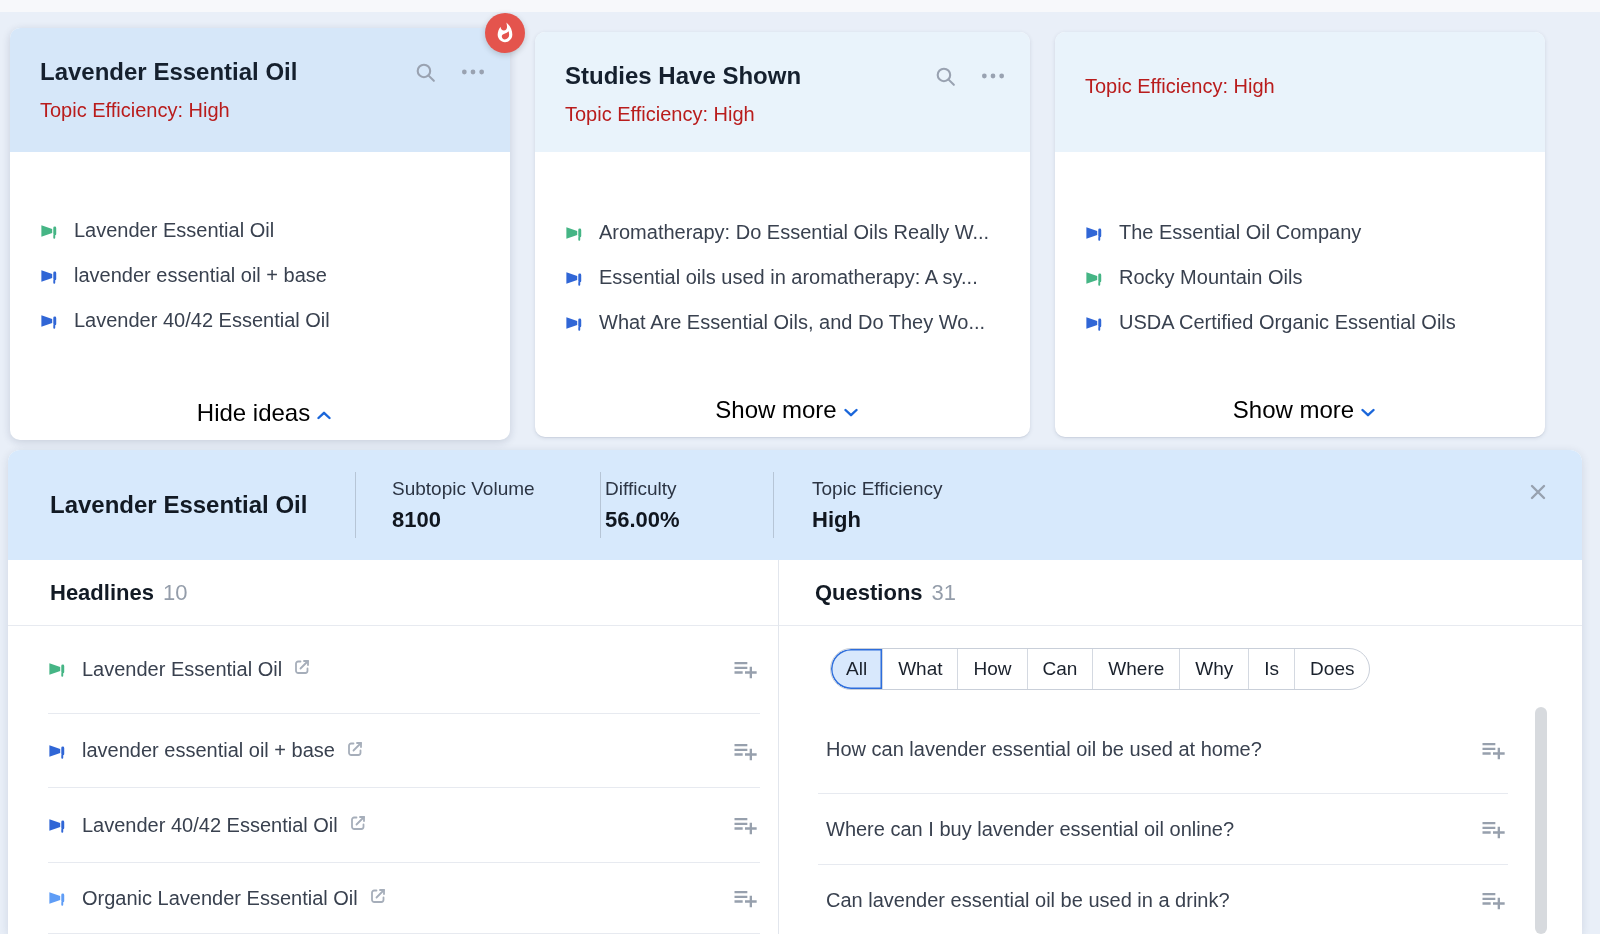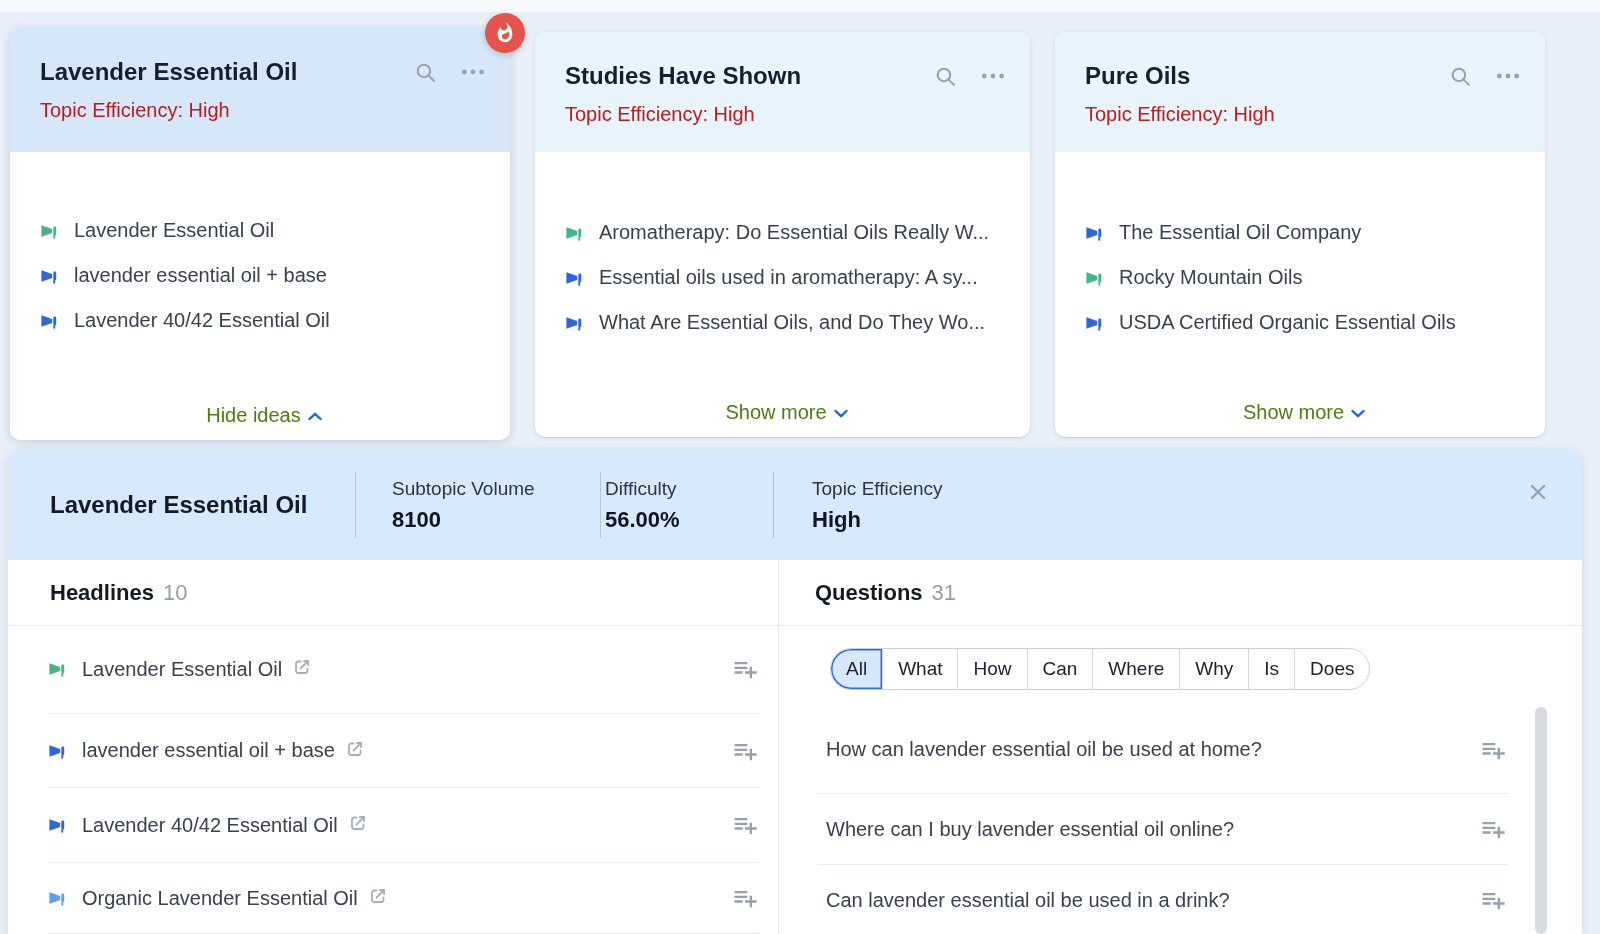--- a/index.html
+++ b/index.html
@@ -21,21 +21,21 @@
   .icon-btn{flex:none;margin-left:22px;width:26px;height:26px;display:flex;align-items:center;justify-content:center;cursor:pointer;}
   .card-sub{font-size:20px;color:#b91c1c;margin-top:13px;}
   .card-list{padding:0 30px;}
   .card1 .card-list{padding-top:56px;}
   .card2 .card-list,.card3 .card-list{padding-top:58px;}
   .card-item{display:flex;align-items:center;height:45px;font-size:20px;color:#39414f;white-space:nowrap;overflow:hidden;}
   .mega{width:22px;height:22px;margin-right:12px;flex:none;}
   .megaphone-green{color:#45b585;}
   .megaphone-blue{color:#3066d6;}
   .megaphone-lightblue{color:#5f9df6;}
-  .card-footer{position:absolute;left:8px;right:0;bottom:13px;text-align:center;font-size:20px;color:#4d7c0f;cursor:pointer;}
+  .card-footer{position:absolute;left:8px;right:0;bottom:13px;text-align:center;font-size:24px;color:#000000;cursor:pointer;}
   .card-footer svg{margin-left:7px;vertical-align:1px;}
 
   .fire-badge{position:absolute;left:485px;top:13px;width:40px;height:40px;border-radius:50%;
               background:#e4544d;display:flex;align-items:center;justify-content:center;z-index:5;
               box-shadow:0 2px 6px rgba(0,0,0,.18);}
 
   
   .panel{position:absolute;left:8px;top:450px;width:1574px;height:484px;background:#fff;
          border-radius:12px 12px 0 0;box-shadow:0 2px 10px rgba(24,39,75,.12);}
   .panel-header{position:relative;height:110px;background:#d7e9fc;border-radius:12px 12px 0 0;}
@@ -192,36 +192,20 @@
     </div>
     <div class="card-footer">
       <span>Show more</span><svg width="14" height="9" viewBox="0 0 14 9" fill="none" stroke="#1a66da" stroke-width="2.4" stroke-linecap="round" stroke-linejoin="round">
           <path d="M1.5 2 7 7.2 12.5 2"></path>
         </svg>
     </div>
   </div>
 
   <div class="card card3">
     <div class="card-header">
-      <div class="card-title-row">
-        <div class="card-title">Pure Oils</div>
-        <div class="icon-btn">
-          <svg width="25" height="25" viewBox="0 0 24 24" fill="none" stroke="#99a2b1" stroke-width="2" stroke-linecap="round">
-              <circle cx="10.5" cy="10.5" r="6"></circle>
-              <path d="M15 15l5 5"></path>
-            </svg>
-        </div>
-        <div class="icon-btn">
-          <svg width="26" height="26" viewBox="0 0 24 24" fill="#99a2b1">
-              <circle cx="4" cy="12" r="2.2"></circle>
-              <circle cx="12" cy="12" r="2.2"></circle>
-              <circle cx="20" cy="12" r="2.2"></circle>
-            </svg>
-        </div>
-      </div>
       <div class="card-sub">Topic Efficiency: High</div>
     </div>
     <div class="card-list">
       <div class="card-item">
         <svg class="mega megaphone-blue" viewBox="0 0 24 24" fill="currentColor">
             <path d="M1.5 5.8 13.3 9.9v4.2L1.5 18.2z"></path>
             <rect x="14.5" y="7" width="3.2" height="10" rx="1.6"></rect>
             <rect x="14.5" y="16.2" width="2.1" height="4.2" rx="1"></rect>
           </svg>
         <span>The Essential Oil Company</span>

